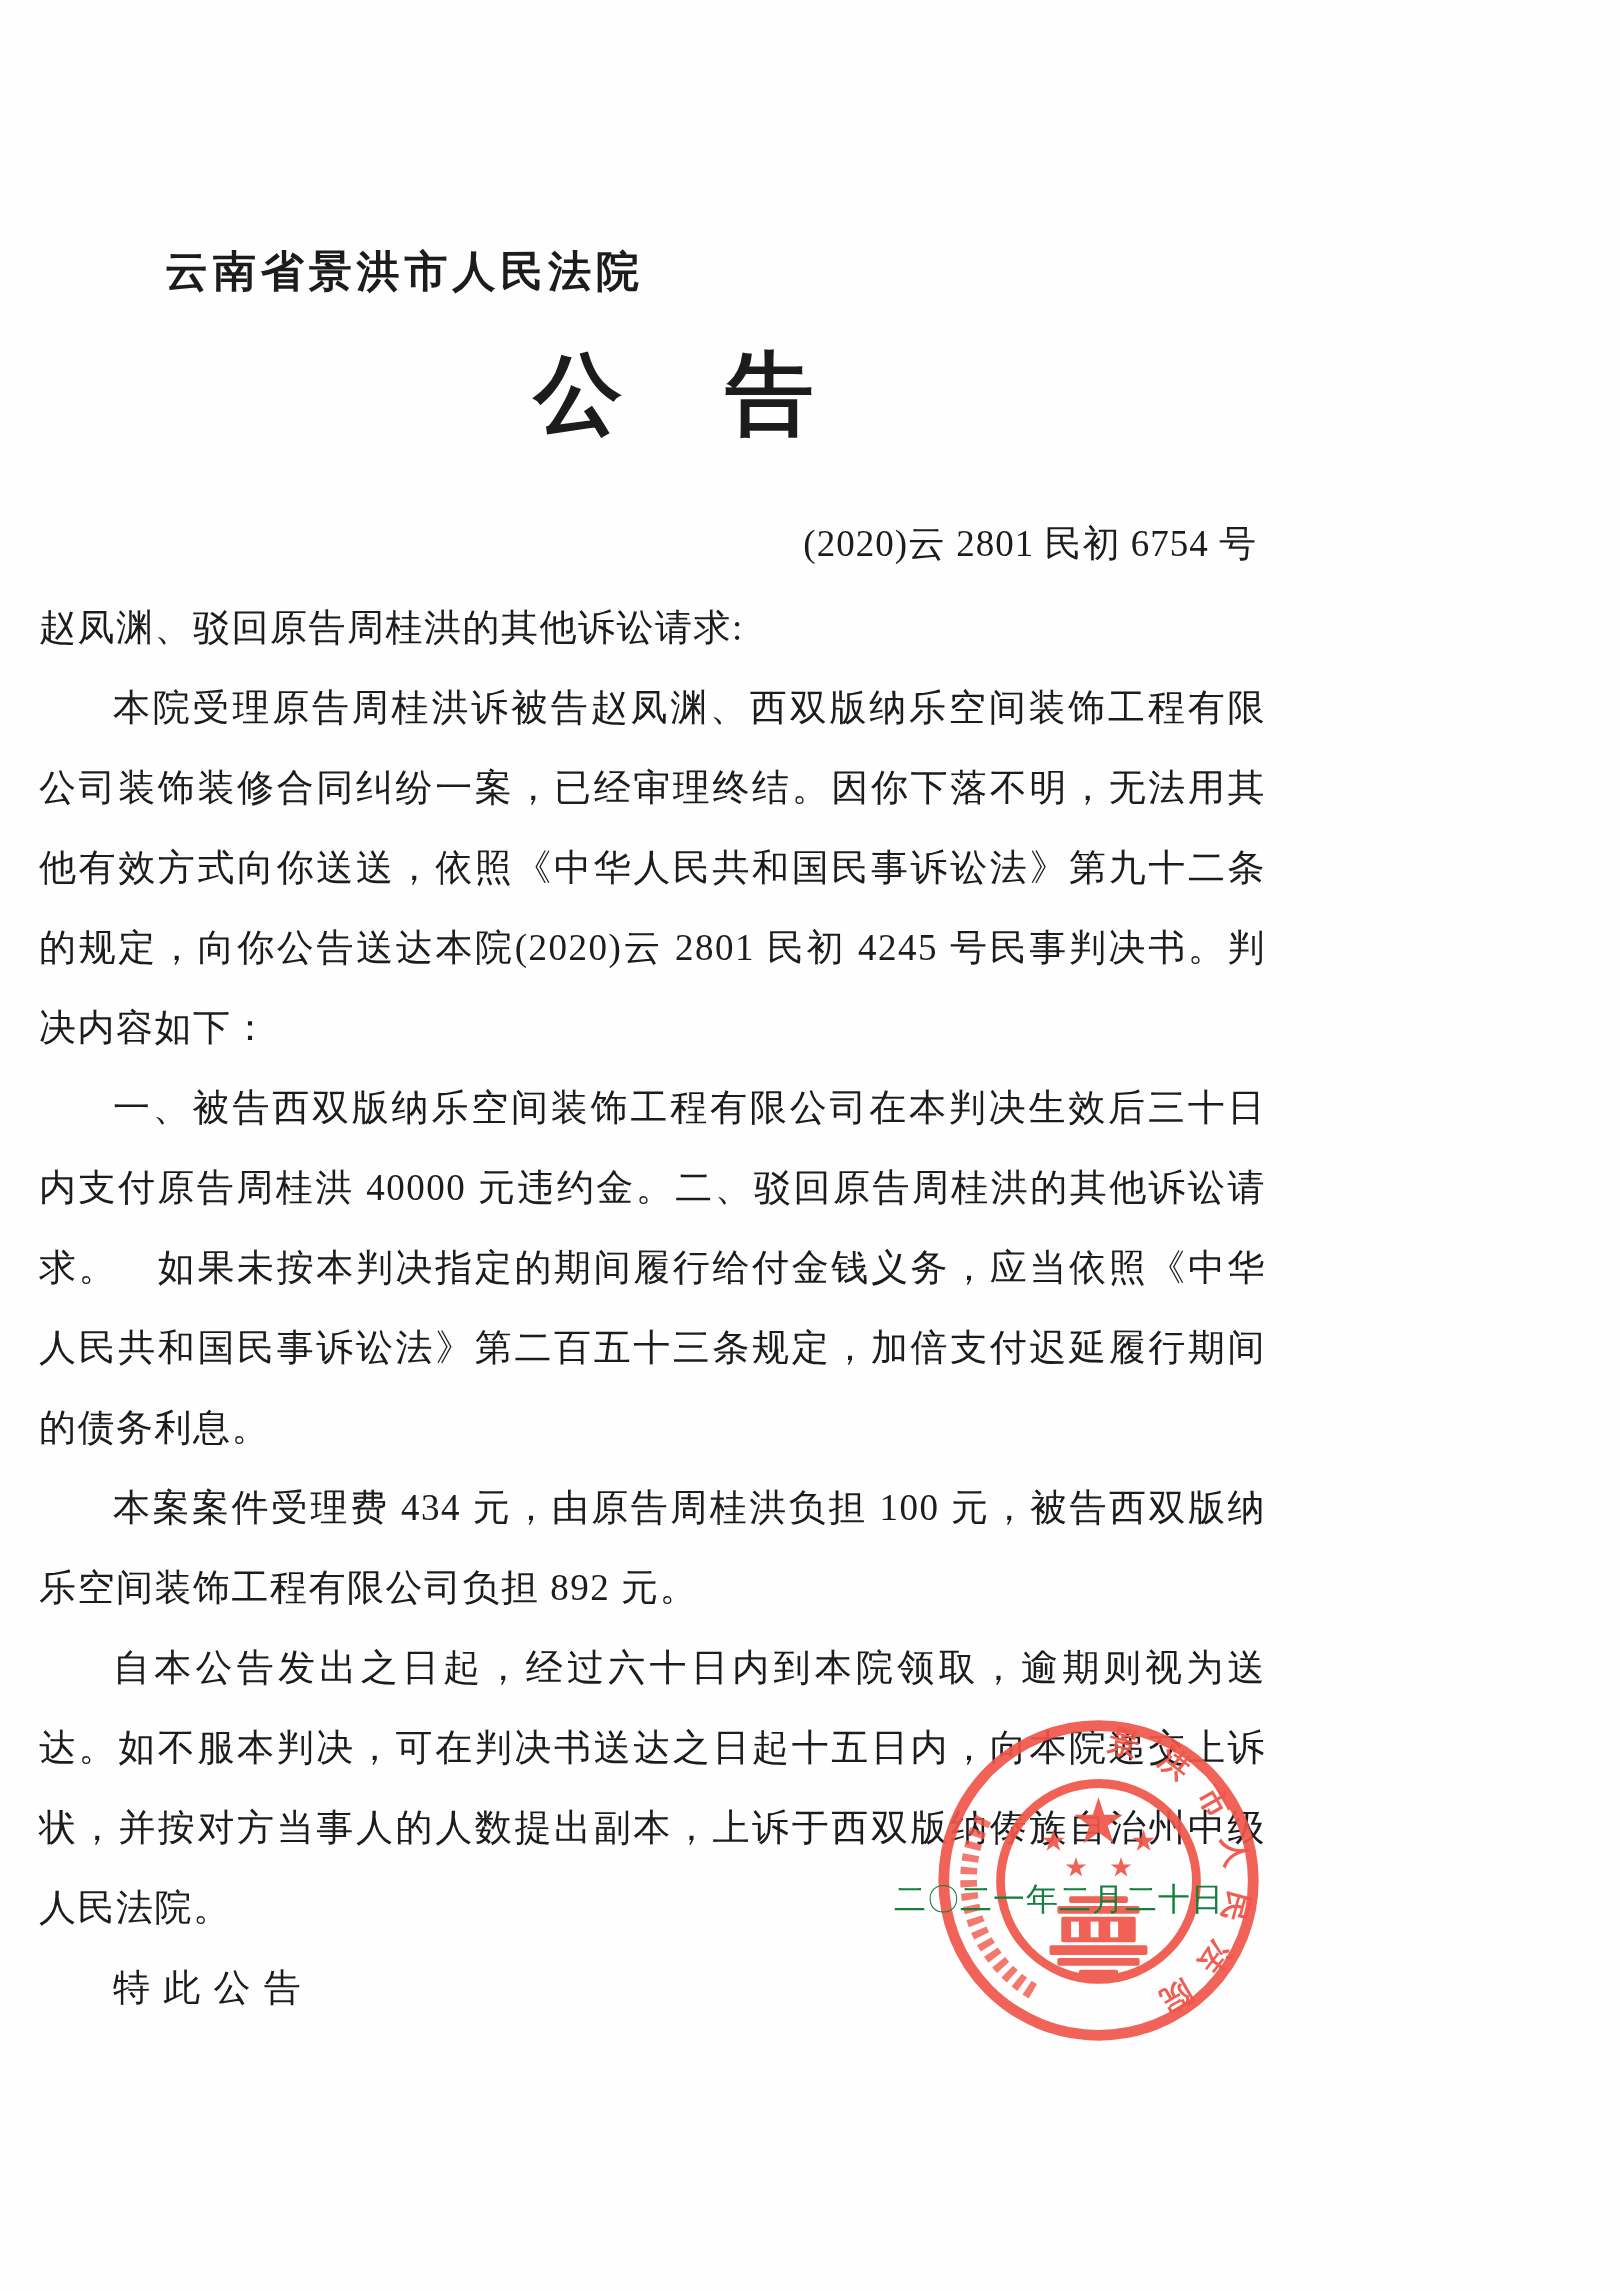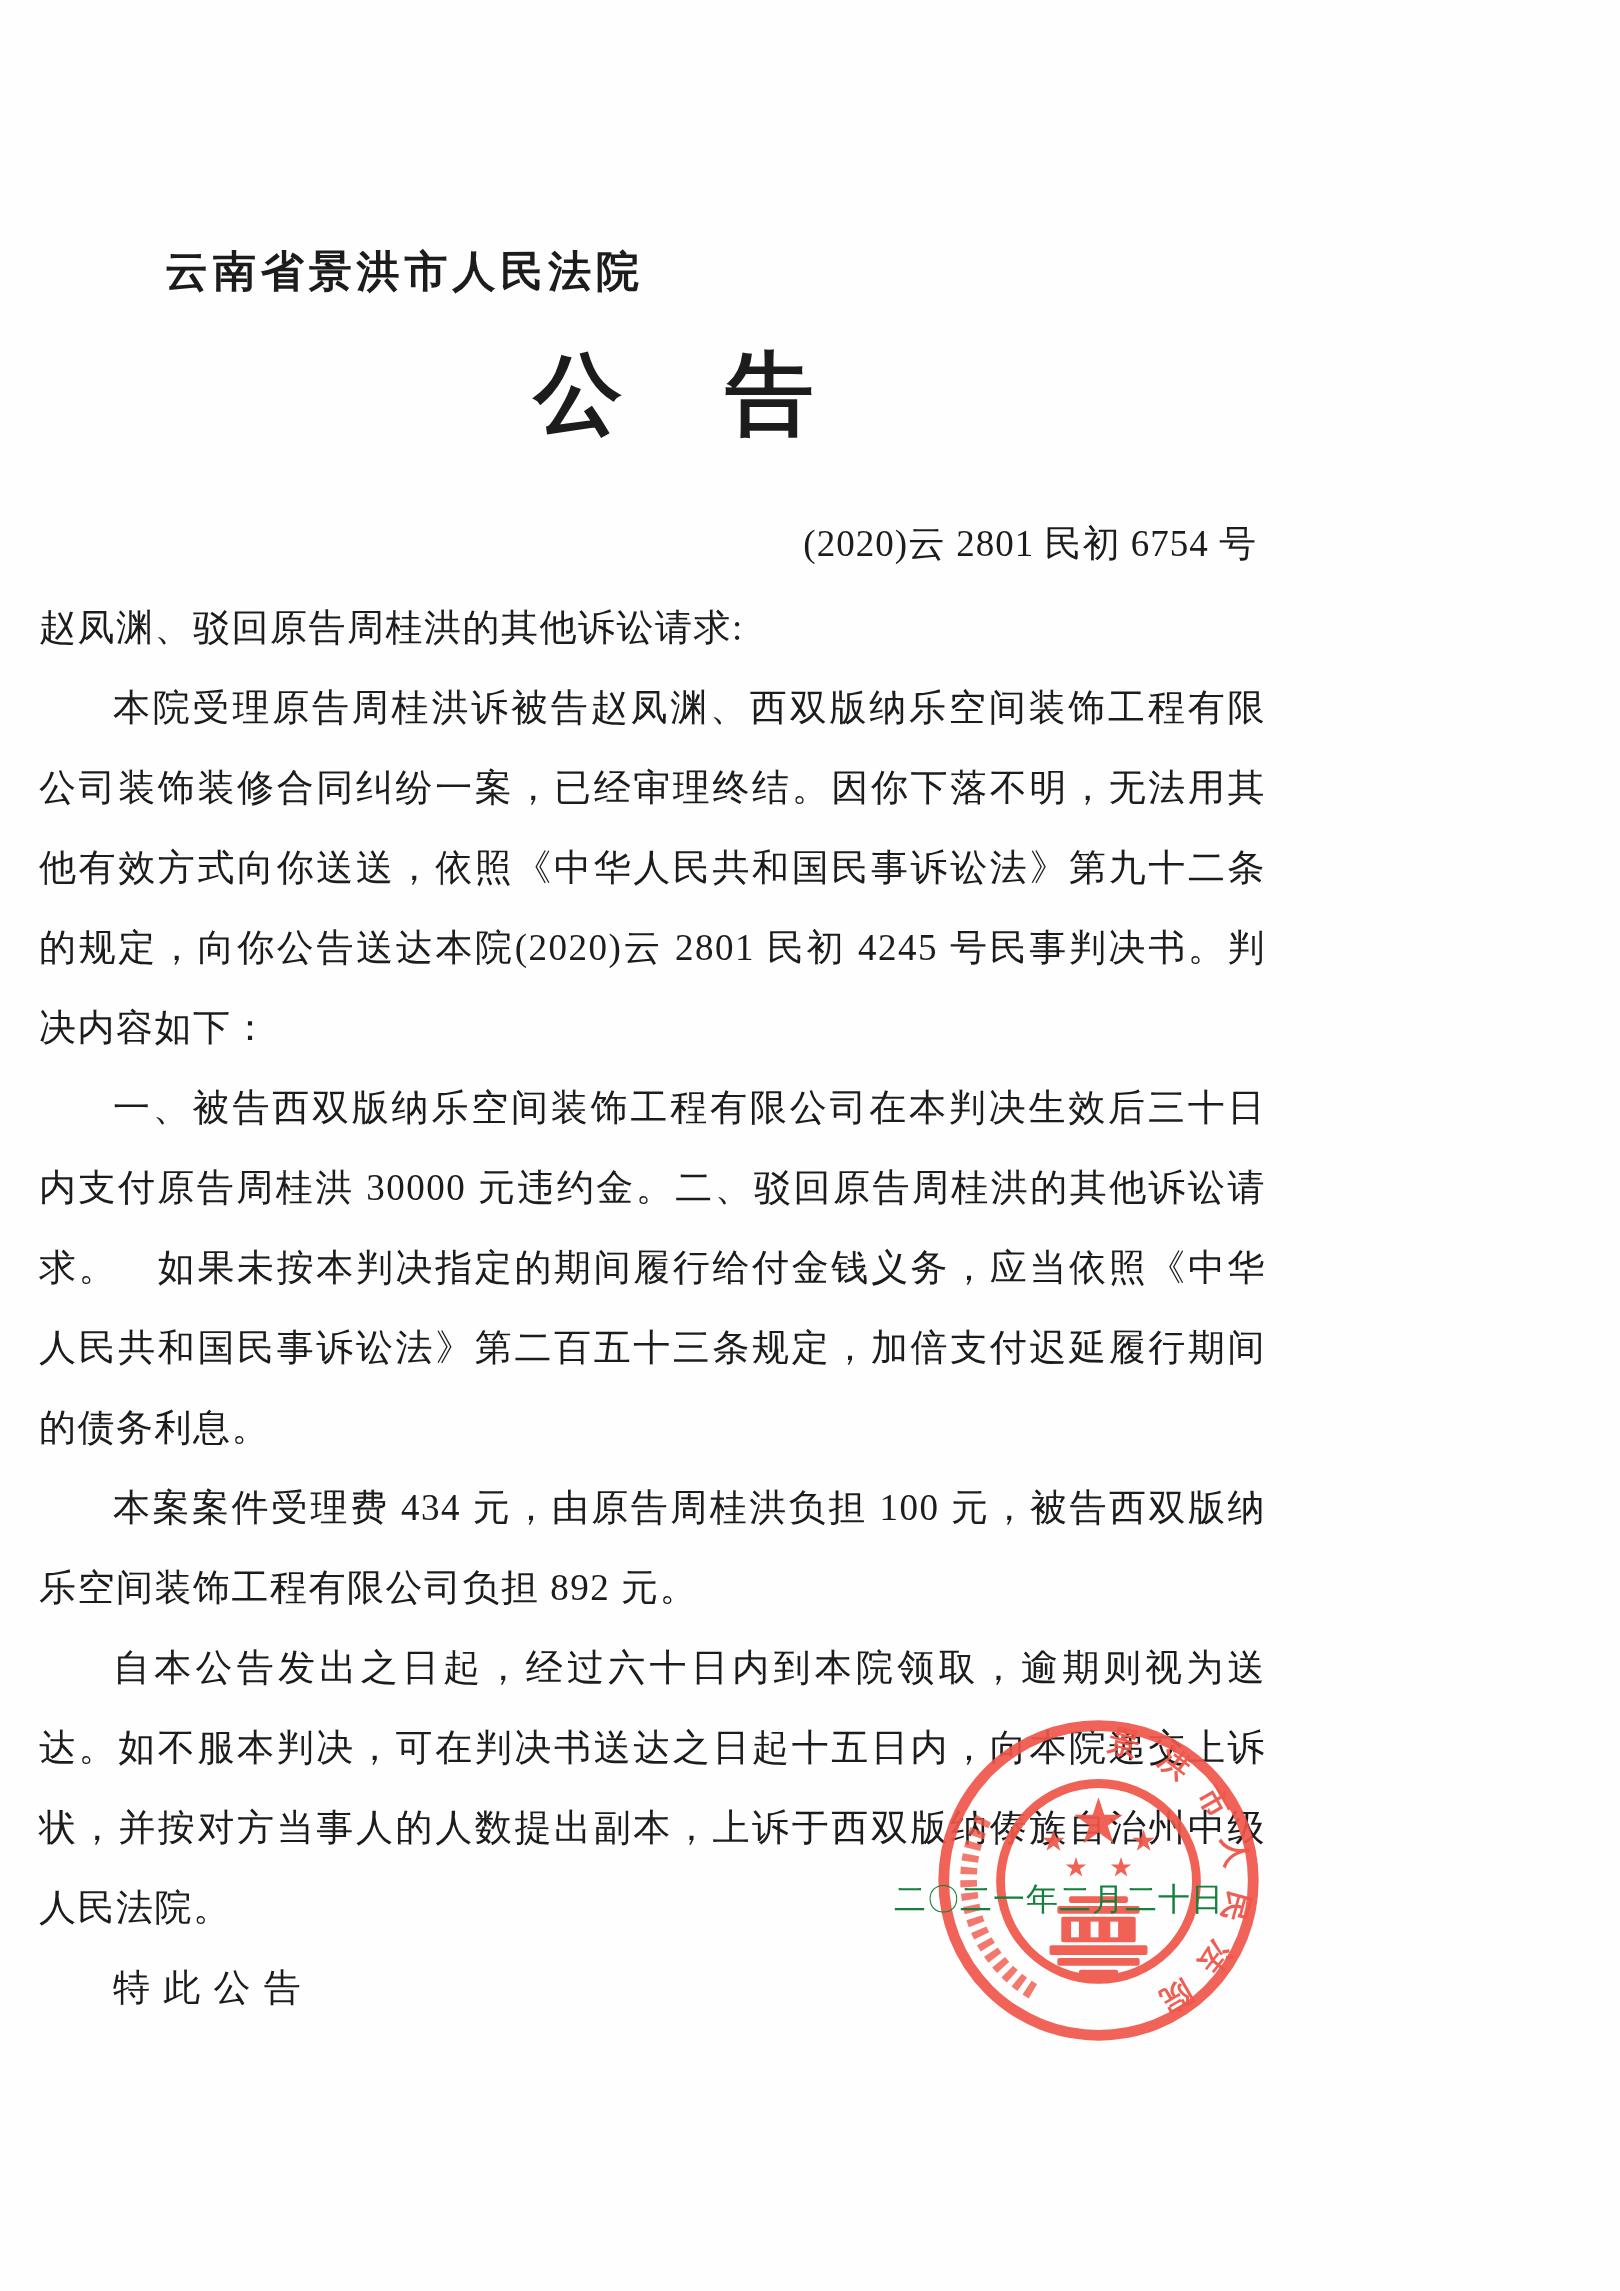--- a/index.html
+++ b/index.html
@@ -72,21 +72,21 @@
 
   <h1 class="court-name">云南省景洪市人民法院</h1>
 
   <h2 class="notice-title">公　告</h2>
 
   <div class="case-number">(2020)云 2801 民初 6754 号</div>
 
   <div class="body-block">
     <p class="addressee">赵凤渊、驳回原告周桂洪的其他诉讼请求:</p>
     <p class="body-para">本院受理原告周桂洪诉被告赵凤渊、西双版纳乐空间装饰工程有限公司装饰装修合同纠纷一案，已经审理终结。因你下落不明，无法用其他有效方式向你送送，依照《中华人民共和国民事诉讼法》第九十二条的规定，向你公告送达本院(2020)云 2801 民初 4245 号民事判决书。判决内容如下：</p>
-    <p class="body-para">一、被告西双版纳乐空间装饰工程有限公司在本判决生效后三十日内支付原告周桂洪 30000 元违约金。二、驳回原告周桂洪的其他诉讼请求。　如果未按本判决指定的期间履行给付金钱义务，应当依照《中华人民共和国民事诉讼法》第二百五十三条规定，加倍支付迟延履行期间的债务利息。</p>
+    <p class="body-para">一、被告西双版纳乐空间装饰工程有限公司在本判决生效后三十日内支付原告周桂洪 40000 元违约金。二、驳回原告周桂洪的其他诉讼请求。　如果未按本判决指定的期间履行给付金钱义务，应当依照《中华人民共和国民事诉讼法》第二百五十三条规定，加倍支付迟延履行期间的债务利息。</p>
     <p class="body-para">本案案件受理费 434 元，由原告周桂洪负担 100 元，被告西双版纳乐空间装饰工程有限公司负担 892 元。</p>
     <p class="body-para">自本公告发出之日起，经过六十日内到本院领取，逾期则视为送达。如不服本判决，可在判决书送达之日起十五日内，向本院递交上诉状，并按对方当事人的人数提出副本，上诉于西双版纳傣族自治州中级人民法院。</p>
     <p class="closing">特 此 公 告</p>
   </div>
 
   <div class="seal-wrap">
     <svg viewBox="0 0 342 342">
       <defs>
         <path id="star" d="M0 -1 L0.225 -0.31 L0.951 -0.31 L0.363 0.118 L0.588 0.809 L0 0.382 L-0.588 0.809 L-0.363 0.118 L-0.951 -0.31 L-0.225 -0.31 Z"></path>
         <path id="sealArc" d="M 171 39 A 132 132 0 1 1 170.9 39"></path>

